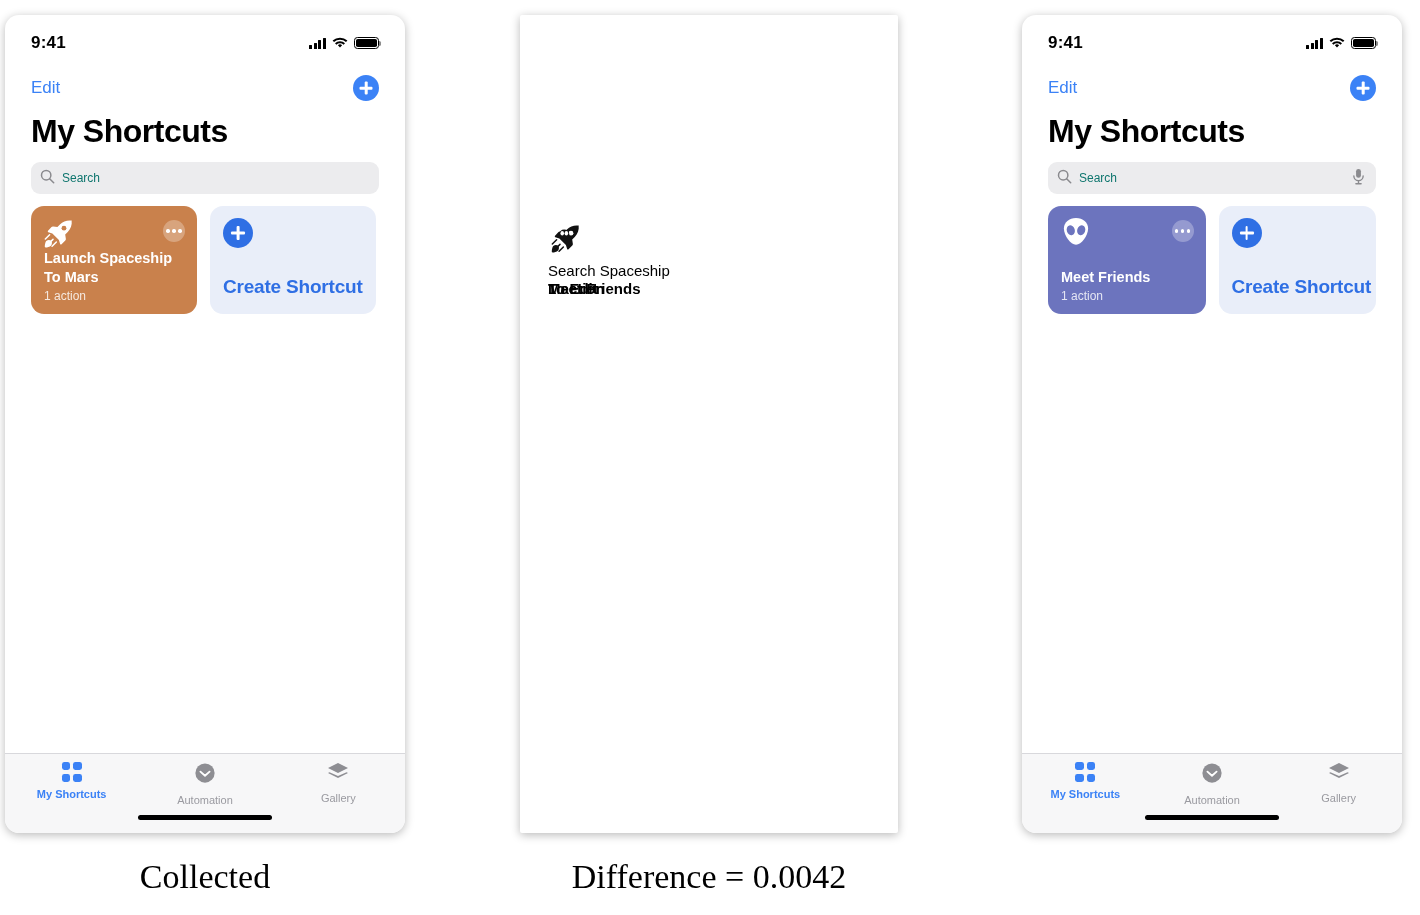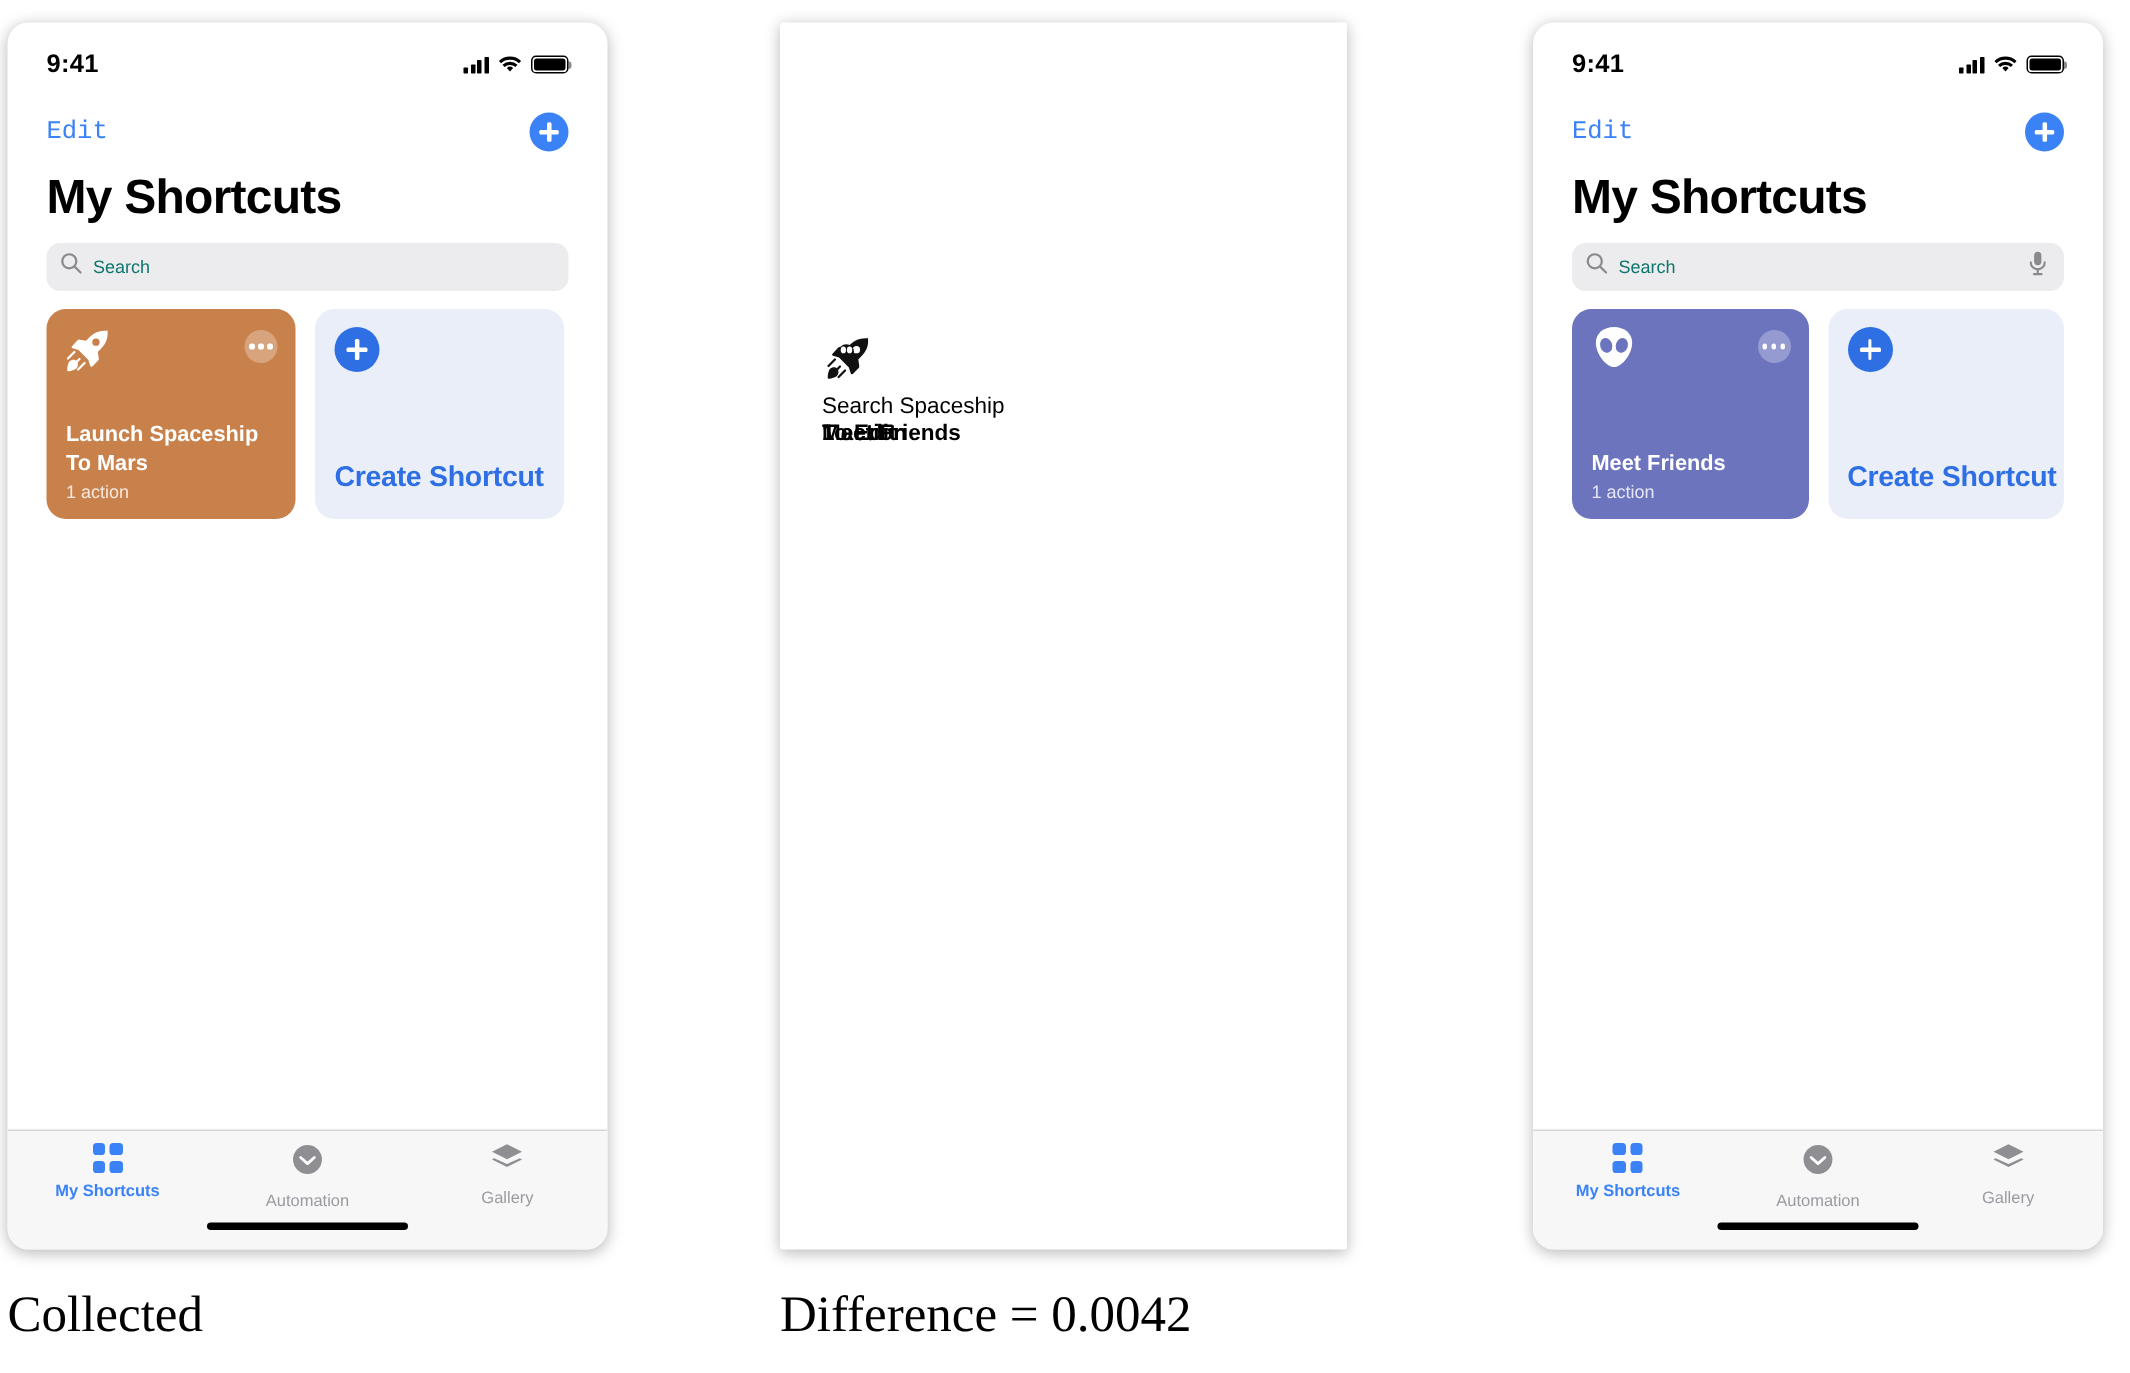--- a/index.html
+++ b/index.html
@@ -44,21 +44,21 @@
 
   .batt { width: 25px; height: 12px; border: 1.4px solid #000; border-radius: 3.4px;
           position: relative; padding: 1.2px; }
   .batt::after { content:""; position:absolute; right:-3.4px; top:3.4px; width:2px; height:4.6px;
                  background:#000; border-radius:0 1.6px 1.6px 0; opacity:.45; }
   .batt span { display:block; height:100%; background:#000; border-radius:1.8px; }
 
   
   .navrow {
     display:flex; align-items:center; justify-content:space-between;
-    padding: 10px 26px 0 26px; height: 40px; font-family: Liberation Mono, monospace;
+    padding: 10px 26px 0 26px; height: 40px;
   }
   .edit-btn { font-size: 17px; color:#3b82f6; }
   .plus-btn {
     width: 26px; height: 26px; border-radius: 50%; background:#3b82f6;
     position: relative;
   }
   .plus-btn::before, .plus-btn::after {
     content:""; position:absolute; background:#fff; border-radius:1px;
     left:50%; top:50%;
   }
@@ -76,21 +76,21 @@
   .searchbar {
     height: 32px; background:#ececee; border-radius: 9px;
     display:flex; align-items:center; padding: 0 9px; gap: 7px;
   }
   .searchbar .mag { flex: 0 0 auto; }
   .search-ph { font-size:12px; color:#0f766e; flex:1 1 auto; }
   .mic { flex: 0 0 auto; margin-right: 2px; }
 
   
   .grid { display:flex; gap: 13px; padding: 12px 26px 0 26px; }
-  .card { width: 166px; height: 140px; border-radius: 13px; position: relative; padding: 12px; }
+  .card { width: 166px; height: 108px; border-radius: 13px; position: relative; padding: 12px; }
 
   .card-icon { position:absolute; left: 13px; top: 12px; }
   .card-more {
     position:absolute; right: 12px; top: 14px;
     width: 22px; height: 22px; border-radius: 50%;
     background: rgba(255,255,255,0.28);
     display:flex; align-items:center; justify-content:center; gap: 2.6px;
   }
   .card-more i { width:3.4px; height:3.4px; border-radius:50%; background:#fff; display:block; }
 
@@ -127,21 +127,21 @@
   .ic-grid { width:20px; height:20px; display:grid; grid-template-columns:1fr 1fr; gap:3.4px; }
   .ic-grid i { background:#3b82f6; border-radius:2.4px; display:block; }
 
   .home-indicator {
     position:absolute; left:50%; transform:translateX(-50%); bottom: 13px;
     width: 134px; height: 5px; border-radius: 3px; background:#000;
   }
 
   
   .caption {
-    position:absolute; top: 858px; text-align:left;
+    position:absolute; top: 858px; text-align:center;
     font-family: "Liberation Serif", serif; font-size: 34px; color:#000;
   }
   #cap-collected { left: 5px;   width: 400px; }
   #cap-difference{ left: 520px; width: 378px; }
   #cap-reference { left: 1022px;width: 380px; }
 
   
   .diff-icon { position:absolute; left: 31px; top: 208px; width: 30px; height: 30px; }
   .diff-text {
     position:absolute; left: 28px; top: 247px; width: 300px;

